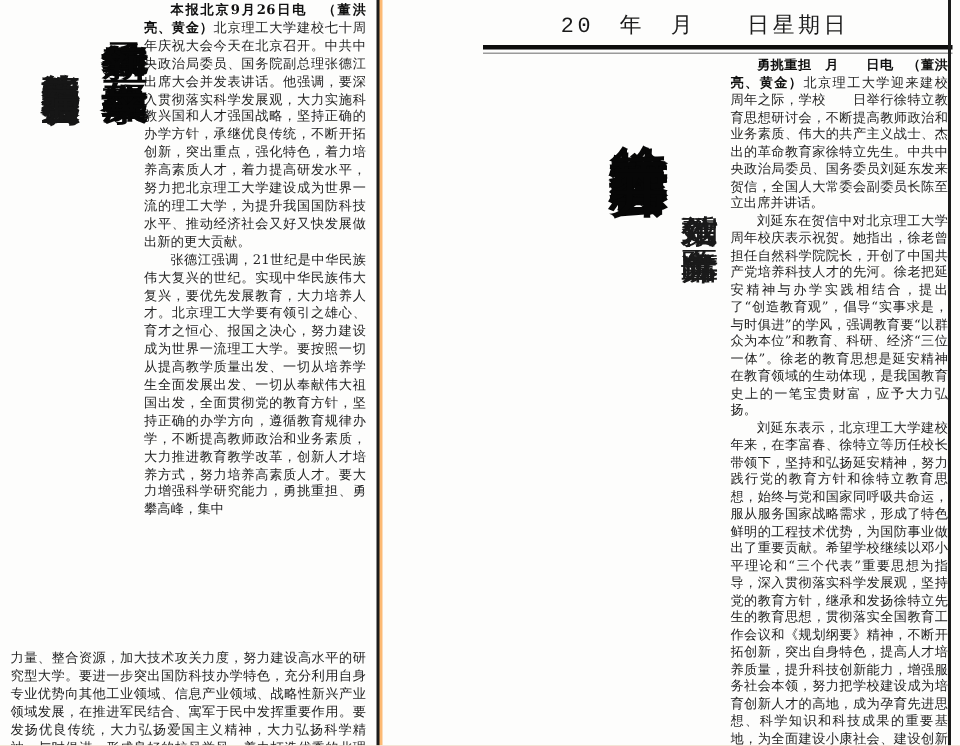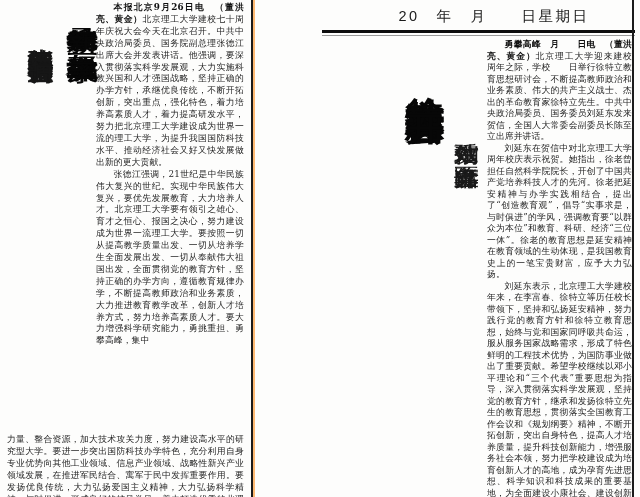--- a/index.html
+++ b/index.html
@@ -53,23 +53,23 @@
 
   
   .rule-v{position:absolute;top:0;width:2px;height:497px;background:#1b1b1b;}
   #rule-left-page{left:251px;}
   #rule-right-page{left:632px;}
   #masthead-rule-thick{position:absolute;left:322px;top:30px;width:313px;height:2.5px;background:#0d0d0d;}
   #masthead-rule-thin{position:absolute;left:322px;top:34.5px;width:313px;height:1px;background:#9a9a9a;}
 
   
   #masthead-date{
-    position:absolute;left:348px;top:7px;width:292px;text-align:center;
+    position:absolute;left:324px;top:7px;width:292px;text-align:center;
     font-size:14.5px;letter-spacing:2.5px;color:#1a1a1a;
-    font-family:Liberation Sans, sans-serif;
+    font-family:Liberation Mono, monospace;
   }
 </style>
 </head>
 <body>
 
 <div id="canvas">
 
   <div class="page" id="page-left"></div>
 
   <div class="vcol headline-kicker-left">张德江在北京理工大学建校七十周年大会上强调</div>
@@ -91,20 +91,20 @@
 
   <div id="masthead-date">20　年　月　　日星期日</div>
   <div id="masthead-rule-thick"></div>
   <div id="masthead-rule-thin"></div>
 
   <div class="vcol headline-main-right">徐特立教育思想研讨会召开</div>
 
   <div class="vcol headline-sub-right"><span>刘延东致贺信</span><span class="vgap"></span><span>陈至立出席并讲话</span></div>
 
   <div class="bodytext" id="right-body-col">
-    <p><span class="dateline">勇攀高峰　月　　日电　</span><span class="dateline">（董洪亮、黄金）</span><span>北京理工大学迎来建校　周年之际，学校　　日举行徐特立教育思想研讨会，不断提高教师政治和业务素质、伟大的共产主义战士、杰出的革命教育家徐特立先生。中共中央政治局委员、国务委员刘延东发来贺信，全国人大常委会副委员长陈至立出席并讲话。</span></p>
+    <p><span class="dateline">勇挑重担　月　　日电　</span><span class="dateline">（董洪亮、黄金）</span><span>北京理工大学迎来建校　周年之际，学校　　日举行徐特立教育思想研讨会，不断提高教师政治和业务素质、伟大的共产主义战士、杰出的革命教育家徐特立先生。中共中央政治局委员、国务委员刘延东发来贺信，全国人大常委会副委员长陈至立出席并讲话。</span></p>
     <p>刘延东在贺信中对北京理工大学　周年校庆表示祝贺。她指出，徐老曾担任自然科学院院长，开创了中国共产党培养科技人才的先河。徐老把延安精神与办学实践相结合，提出了“创造教育观”，倡导“实事求是，与时俱进”的学风，强调教育要“以群众为本位”和教育、科研、经济“三位一体”。徐老的教育思想是延安精神在教育领域的生动体现，是我国教育史上的一笔宝贵财富，应予大力弘扬。</p>
     <p>刘延东表示，北京理工大学建校　年来，在李富春、徐特立等历任校长带领下，坚持和弘扬延安精神，努力践行党的教育方针和徐特立教育思想，始终与党和国家同呼吸共命运，服从服务国家战略需求，形成了特色鲜明的工程技术优势，为国防事业做出了重要贡献。希望学校继续以邓小平理论和“三个代表”重要思想为指导，深入贯彻落实科学发展观，坚持党的教育方针，继承和发扬徐特立先生的教育思想，贯彻落实全国教育工作会议和《规划纲要》精神，不断开拓创新，突出自身特色，提高人才培养质量，提升科技创新能力，增强服务社会本领，努力把学校建设成为培育创新人才的高地，成为孕育先进思想、科学知识和科技成果的重要基地，为全面建设小康社会、建设创新型国家作出新的更大的贡献。</p>
   </div>
 
   <div class="rule-v" id="rule-right-page"></div>
 
 </div>
 
 </body></html>

